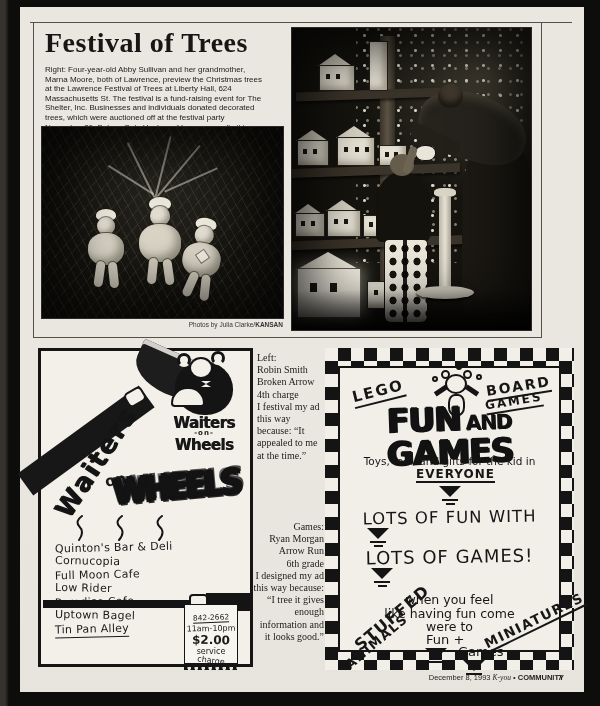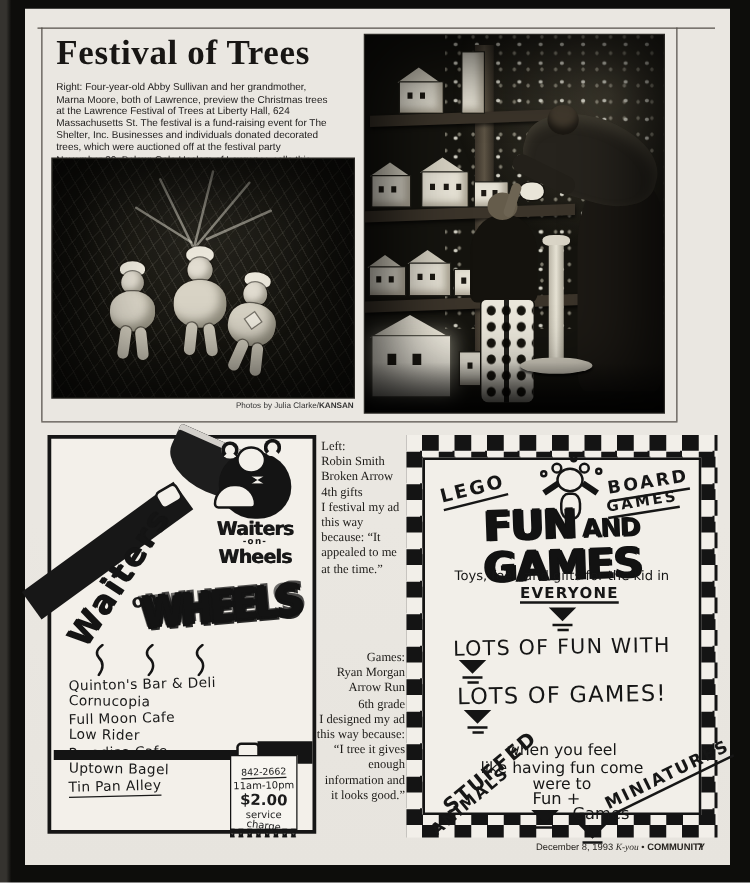--- a/index.html
+++ b/index.html
@@ -297,21 +297,21 @@
     <div class="ped-col"></div>
     <div class="ped-base"></div>
     <div class="floor-glow"></div>
     <div class="vignette"></div>
   </div>
 
   <div class="note" style="left:237px;top:345px;width:66px">
     <div>Left:</div>
     <div class="nm">Robin Smith</div>
     <div>Broken Arrow</div>
-    <div>4th gifts</div>
+    <div>4th charge</div>
     <div>I festival my ad this way because: “It appealed to me at the time.”</div>
   </div>
   <div class="note" style="left:232px;top:514px;width:72px;text-align:right">
     <div>Games:</div>
     <div class="nm">Ryan Morgan</div>
     <div>Arrow Run</div>
     <div>6th grade</div>
     <div>I designed my ad this way because: “I tree it gives enough information and it looks good.”</div>
   </div>
 

